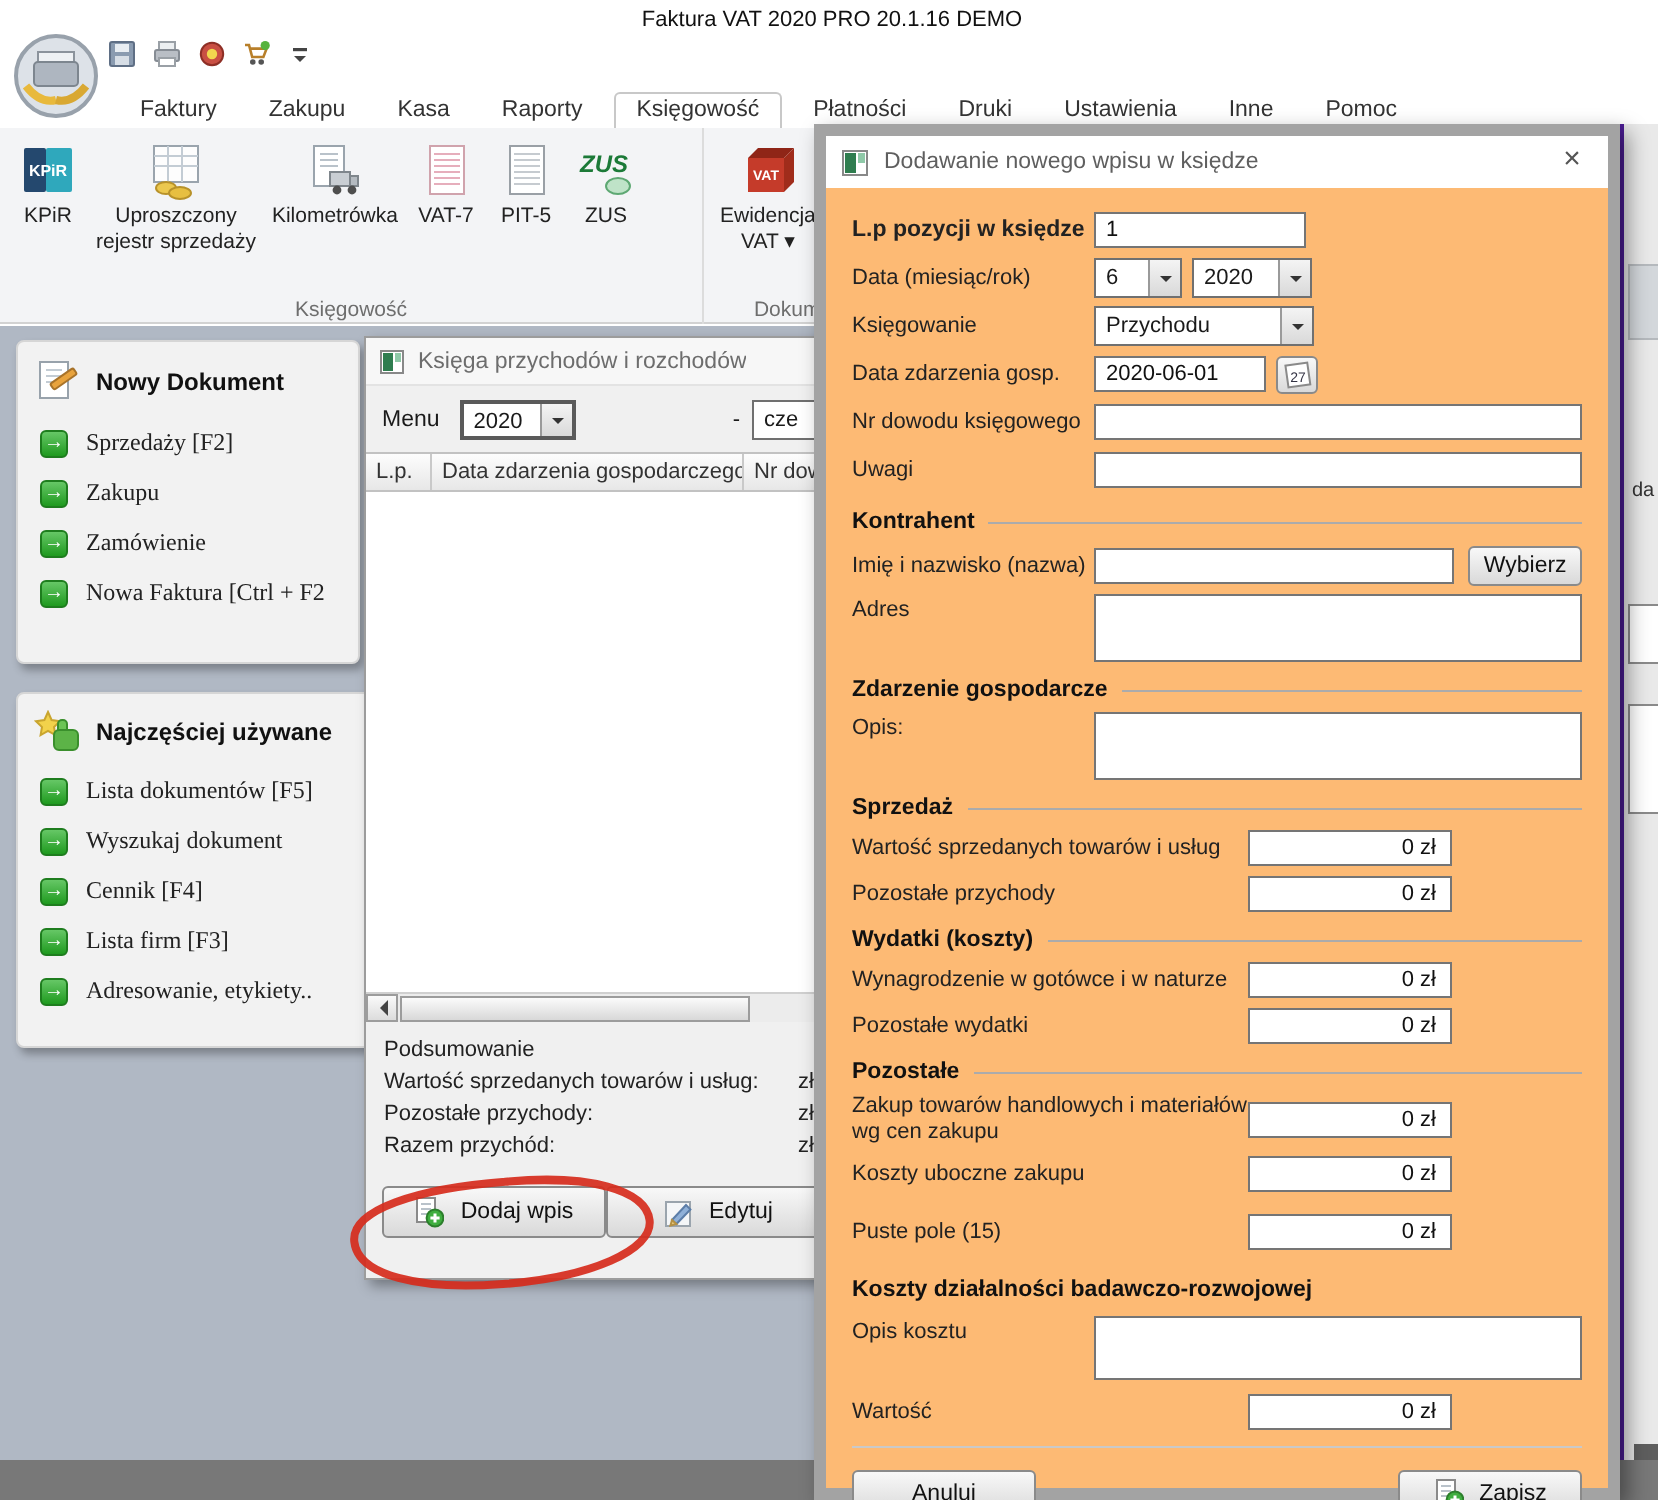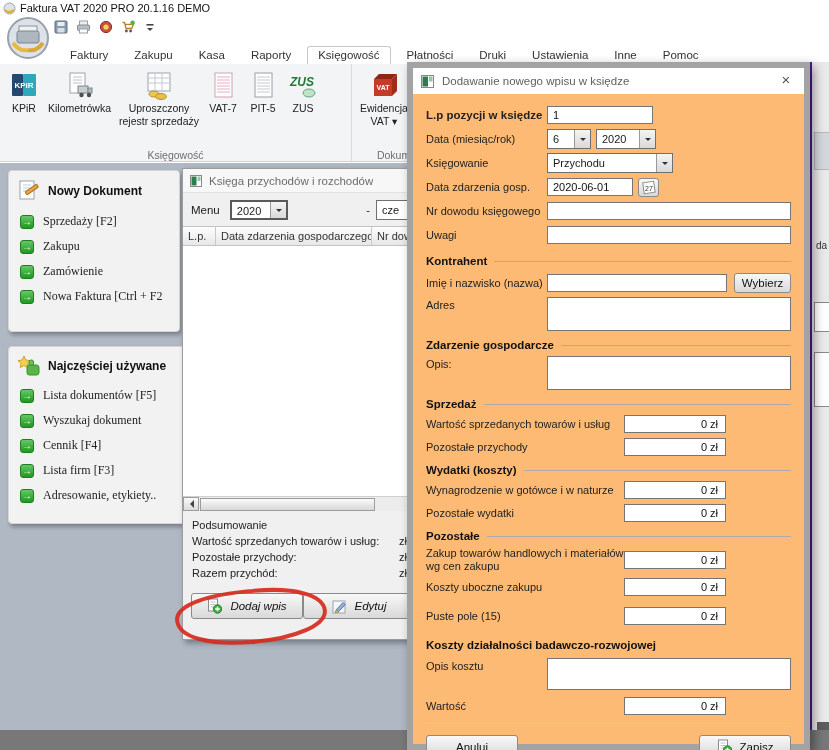--- a/index.html
+++ b/index.html
@@ -1,21 +1,21 @@
 <!DOCTYPE html>
 <html><head>
 <meta charset="utf-8">
 <style>
   * { margin:0; padding:0; box-sizing:border-box; }
   html,body { width:829px; height:750px; }
   body { font-family:"Liberation Sans", sans-serif; font-size:11px; color:#1a1a1a; background:#fff; position:relative; overflow:hidden; }
   .abs { position:absolute; }
 
   
-  #titlebar { left:0; top:0; width:829px; height:16px; background:#fff; display:flex; align-items:center; gap:4px; padding-left:3px; }
+  #titlebar { left:0; top:0; width:829px; height:16px; background:#fff; display:flex; align-items:center; gap:4px; padding-left:3px;flex-direction:column; }
   #titlebar .t-title { font-size:11px; color:#111; }
   #qat { left:54px; top:20px; display:flex; align-items:center; gap:8px; }
   #applogo { left:6px; top:16px; }
   #tabstrip { left:60px; top:46px; display:flex; align-items:flex-end; height:18px; }
   .tab { padding:2px 10px 3px; margin-right:6px; color:#333; font-size:11.5px; cursor:default; white-space:nowrap; }
   .tab.active { background:#fff; border:1px solid #c8c8c8; border-bottom:none; border-radius:3px 3px 0 0; }
 
   
   #ribbon { left:0; top:64px; width:829px; height:98px; background:#f3f4f6; border-bottom:1px solid #d2d2d2; display:flex; }
   .rib-group { height:98px; border-right:1px solid #dcdcdc; position:relative; padding:4px 2px 14px 4px; display:flex; align-items:flex-start; }
@@ -48,21 +48,21 @@
   .col-h { padding:3px 4px 0 5px; font-size:11px; color:#333; border-right:1px solid #c9c9c9; white-space:nowrap; overflow:hidden; }
   #ledger-body { height:250px; background:#fff; }
   #ledger-scroll { display:flex; align-items:center; height:15px; background:#ececec; border-top:1px solid #d0d0d0; }
   .sb-arrow { width:16px; height:14px; background:linear-gradient(#fafafa,#dcdcdc); border:1px solid #9c9c9c; display:flex; align-items:center; justify-content:center; }
   .sb-arrow::before { content:""; border:4px solid transparent; border-right-color:#444; margin-right:3px; }
   .sb-thumb { width:175px; height:13px; margin-left:1px; background:linear-gradient(#fbfbfb,#d8d8d8); border:1px solid #9c9c9c; }
   #ledger-summary { padding:6px 10px 0 9px; font-size:11px; color:#222; line-height:16px; }
   .sum-row { display:flex; }
   .sum-lbl { flex:1; white-space:nowrap; overflow:hidden; }
   .sum-val { width:26px; text-align:right; margin-right:4px; }
-  #ledger-buttons { display:flex; padding:12px 0 0 8px;font-style:italic; }
+  #ledger-buttons { display:flex; padding:12px 0 0 8px; }
   .btn { display:flex; align-items:center; justify-content:center; gap:8px; background:linear-gradient(#f8f8f8,#d9d9d9); border:1px solid #8a8a8a; border-radius:3px; font-size:11.5px; color:#111; cursor:default; }
   .btn-big { width:112px; height:26px; }
 
   
   #highlight { left:170px; top:584px; width:162px; height:64px; z-index:4; pointer-events:none; transform:rotate(-3deg); }
 
   
   #sliver { left:810px; top:62px; width:19px; height:668px; background:#e9e9e9; border-left:2px solid #4c1d95; }
   .sl-box1 { position:absolute; left:2px; top:70px; width:17px; height:38px; background:#d3d7db; border:1px solid #b5b9bd; }
   .sl-in1 { position:absolute; left:2px; top:240px; width:17px; height:30px; background:#fff; border:1px solid #8a8a8a; }
@@ -165,39 +165,39 @@
       <svg class="rib-ico">
           <rect x="3" y="4" width="11" height="22" rx="1" fill="#24486e"></rect>
           <rect x="14" y="4" width="13" height="22" rx="1" fill="#2fa8bc"></rect>
           <text x="15" y="18" font-size="8" font-weight="bold" fill="#fff" text-anchor="middle">KPiR</text>
         </svg>
       <span class="rib-l1">KPiR</span>
       <span class="rib-l2"></span>
     </div>
     <div class="rib-item">
       <svg class="rib-ico">
+          <rect x="4" y="3" width="22" height="18" fill="#fdfdfd" stroke="#9aa4ad"></rect>
+          <path d="M4 8 h22 M4 13 h22 M11 3 v18 M18 3 v18" stroke="#c3ccd4" stroke-width="1"></path>
+          <ellipse cx="10" cy="24" rx="5" ry="3" fill="#ecc84f" stroke="#b8922a"></ellipse>
+          <ellipse cx="17" cy="26.5" rx="5.5" ry="3" fill="#e7bf41" stroke="#b8922a"></ellipse>
+        </svg>
+      <span class="rib-l1">Uproszczony</span>
+      <span class="rib-l2">rejestr sprzedaży</span>
+    </div>
+    <div class="rib-item">
+      <svg class="rib-ico">
           <rect x="5" y="3" width="15" height="20" fill="#fff" stroke="#9aa4ad"></rect>
           <path d="M8 7 h9 M8 10 h9 M8 13 h9" stroke="#b9c2ca"></path>
           <rect x="13" y="16" width="10" height="7" fill="#c9ced3" stroke="#7f868c"></rect>
           <rect x="23" y="18" width="4" height="5" fill="#b4bac0" stroke="#7f868c"></rect>
           <circle cx="16.5" cy="25" r="2.2" fill="#4e4e4e"></circle>
           <circle cx="24" cy="25" r="2.2" fill="#4e4e4e"></circle>
         </svg>
       <span class="rib-l1">Kilometrówka</span>
       <span class="rib-l2"></span>
-    </div>
-    <div class="rib-item">
-      <svg class="rib-ico">
-          <rect x="4" y="3" width="22" height="18" fill="#fdfdfd" stroke="#9aa4ad"></rect>
-          <path d="M4 8 h22 M4 13 h22 M11 3 v18 M18 3 v18" stroke="#c3ccd4" stroke-width="1"></path>
-          <ellipse cx="10" cy="24" rx="5" ry="3" fill="#ecc84f" stroke="#b8922a"></ellipse>
-          <ellipse cx="17" cy="26.5" rx="5.5" ry="3" fill="#e7bf41" stroke="#b8922a"></ellipse>
-        </svg>
-      <span class="rib-l1">Uproszczony</span>
-      <span class="rib-l2">rejestr sprzedaży</span>
     </div>
     <div class="rib-item">
       <svg class="rib-ico">
           <rect x="7" y="3" width="17" height="24" fill="#fff" stroke="#d0a3ad"></rect>
           <path d="M9 7 h13 M9 10 h13 M9 13 h13 M9 16 h13 M9 19 h13 M9 22 h13" stroke="#e6aebc" stroke-width="1"></path>
         </svg>
       <span class="rib-l1">VAT-7</span>
       <span class="rib-l2"></span>
     </div>
     <div class="rib-item">
@@ -406,21 +406,21 @@
         <span class="cmb-btn"></span>
       </div>
       <div class="combo" style="width:60px; margin-left:5px;">
         <span class="cmb-val">2020</span>
         <span class="cmb-btn"></span>
       </div>
     </div>
 
     <div class="d-row">
       <span class="d-lbl">Księgowanie</span>
-      <div class="combo" style="width:126px;">
+      <div class="combo" style="width:110px;">
         <span class="cmb-val">Przychodu</span>
         <span class="cmb-btn"></span>
       </div>
     </div>
 
     <div class="d-row">
       <span class="d-lbl">Data zdarzenia gosp.</span>
       <input type="text" class="w-date" value="2020-06-01" style="">
       <button class="btn cal-btn">
         <svg width="16" height="15">

